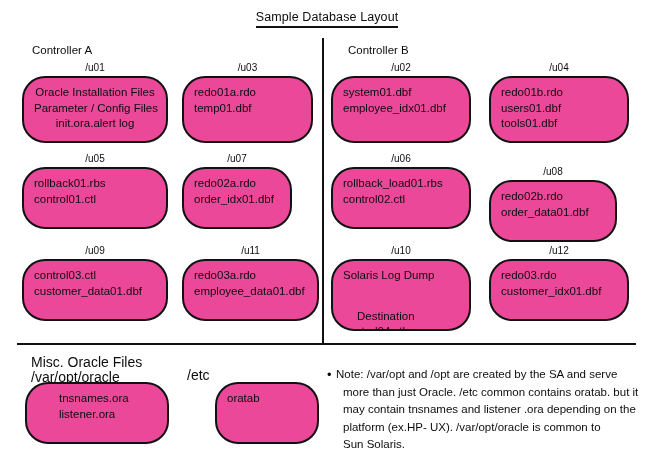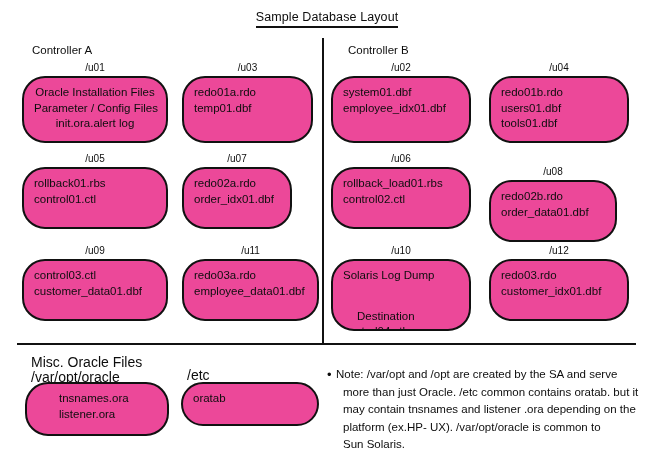--- a/index.html
+++ b/index.html
@@ -219,30 +219,30 @@
       <div class="line">customer_idx01.dbf</div>
     </div>
   </div>
 
   <div class="misc-heading" style="left:31px; top:355px;">
     <div>Misc. Oracle Files</div>
     <div>/var/opt/oracle</div>
   </div>
 
   <div class="mount" style="left:25px; top:382px; width:144px;">
-    <div class="mount-box align-left" style="height:54px;padding-left:32px;">
+    <div class="mount-box align-left" style="height:62px;padding-left:32px;">
       <div class="line">tnsnames.ora</div>
       <div class="line">listener.ora</div>
     </div>
   </div>
 
   <div class="misc-heading" style="left:187px; top:368px;">/etc</div>
 
   <div class="mount" style="left:181px; top:382px; width:138px;">
-    <div class="mount-box align-left" style="height:44px;">
+    <div class="mount-box align-left" style="height:62px;margin-left:34px;">
       <div class="line">oratab</div>
     </div>
   </div>
 
   <div class="note" style="left:327px; top:366px; width:320px;">
     <span class="note-bullet">•</span>
     <div class="note-body">
       <div class="nline">Note: /var/opt and /opt are created by the SA and serve</div>
       <div class="nline hang">more than just Oracle. /etc common contains oratab. but it</div>
       <div class="nline hang">may contain tnsnames and listener .ora depending on the</div>

